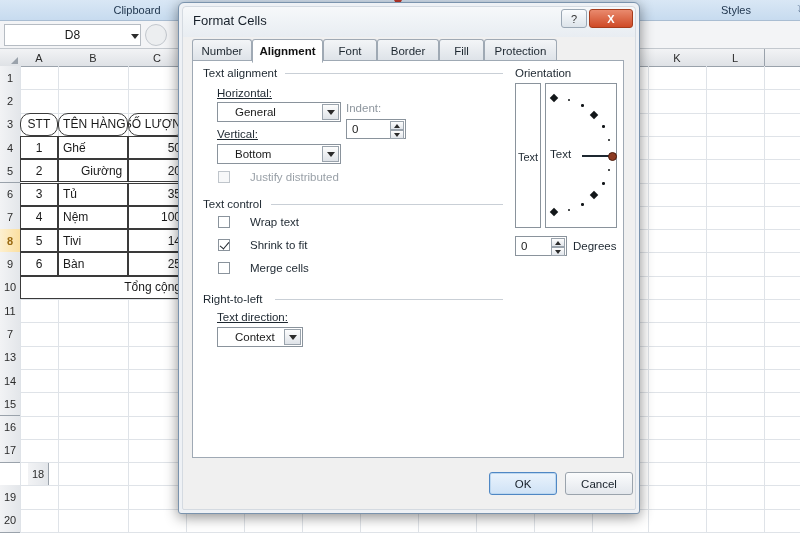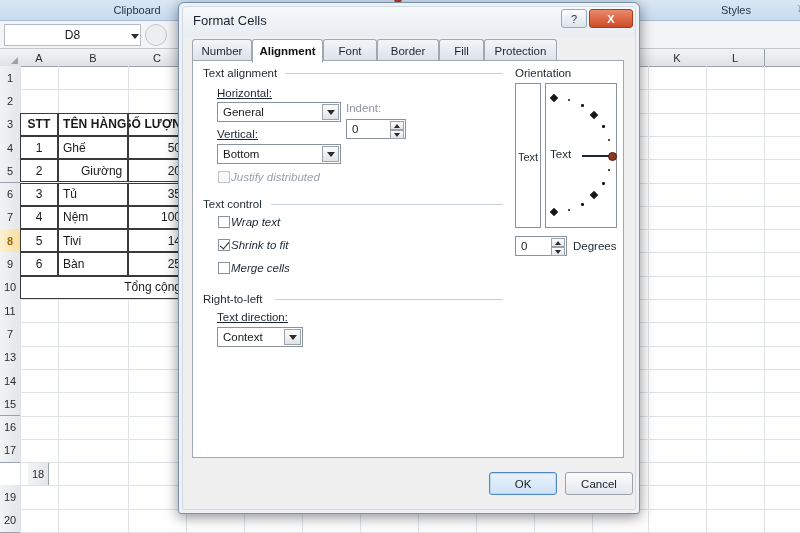--- a/index.html
+++ b/index.html
@@ -99,21 +99,21 @@
     border:1px solid #3a3a3a;
     background:#fff;
     font-size:12px;color:#1a1a1a;
     display:flex;align-items:center;
     box-sizing:border-box;
     overflow:hidden;white-space:nowrap;
   }
   .cellbox.center{justify-content:center;}
   .cellbox.right{justify-content:flex-end;padding-right:4px;}
   .cellbox.left{justify-content:flex-start;padding-left:4px;}
-  .cellbox.hdr{font-weight:bold;letter-spacing:.1px;}
+  .cellbox.hdr{font-weight:normal;letter-spacing:.1px;border-radius:10px;}
 
   
   #dialog{
     position:absolute;left:178px;top:2px;width:462px;height:512px;
     background:#eef1f5;
     border:1px solid #7a93ad;
     border-radius:6px 6px 3px 3px;
     box-shadow:0 3px 14px rgba(0,0,0,.45);
     box-sizing:border-box;
   }
@@ -187,21 +187,21 @@
   }
   .field-label.dim{color:#8e969e;}
   .ul{text-decoration:underline;}
 
   
   .combo{
     position:absolute;height:20px;
     background:#ffffff;border:1px solid #8a939c;
     box-sizing:border-box;
     font-size:11.5px;color:#1a1a1a;
-    display:flex;align-items:center;padding-left:5px;
+    display:flex;align-items:center;padding-left:17px;
   }
   .combo-btn{
     position:absolute;right:1px;top:1px;width:17px;height:16px;
     background:linear-gradient(#fdfdfd,#dfe3e8);
     border:1px solid #9aa3ac;
     box-sizing:border-box;
     display:flex;align-items:center;justify-content:center;
   }
   .caret{
     width:0;height:0;
@@ -235,21 +235,21 @@
   .cbox{
     width:12px;height:12px;background:#fff;border:1px solid #8a939c;
     box-sizing:border-box;position:relative;flex:none;
   }
   .cbox.dim{border-color:#bfc5cb;background:#f7f8f9;}
   .cbox.checked:after{
     content:"";position:absolute;left:3px;top:0px;
     width:4px;height:8px;border:solid #20262d;
     border-width:0 1.6px 1.6px 0;transform:rotate(40deg);
   }
-  .cblabel{margin-left:1px;font-size:11.5px;color:#1d2730;white-space:nowrap;font-style:italic;}
+  .cblabel{margin-left:20px;font-size:11.5px;color:#1d2730;white-space:nowrap;}
   .cblabel.dim{color:#9aa1a8;}
 
   
   .ori-textbox{
     position:absolute;background:#fff;border:1px solid #8a939c;
     box-sizing:border-box;
     display:flex;flex-direction:column;align-items:center;justify-content:center;
   }
   .ori-textbox span{font-size:11px;color:#1d2730;line-height:13px;}
   .ori-dial{

